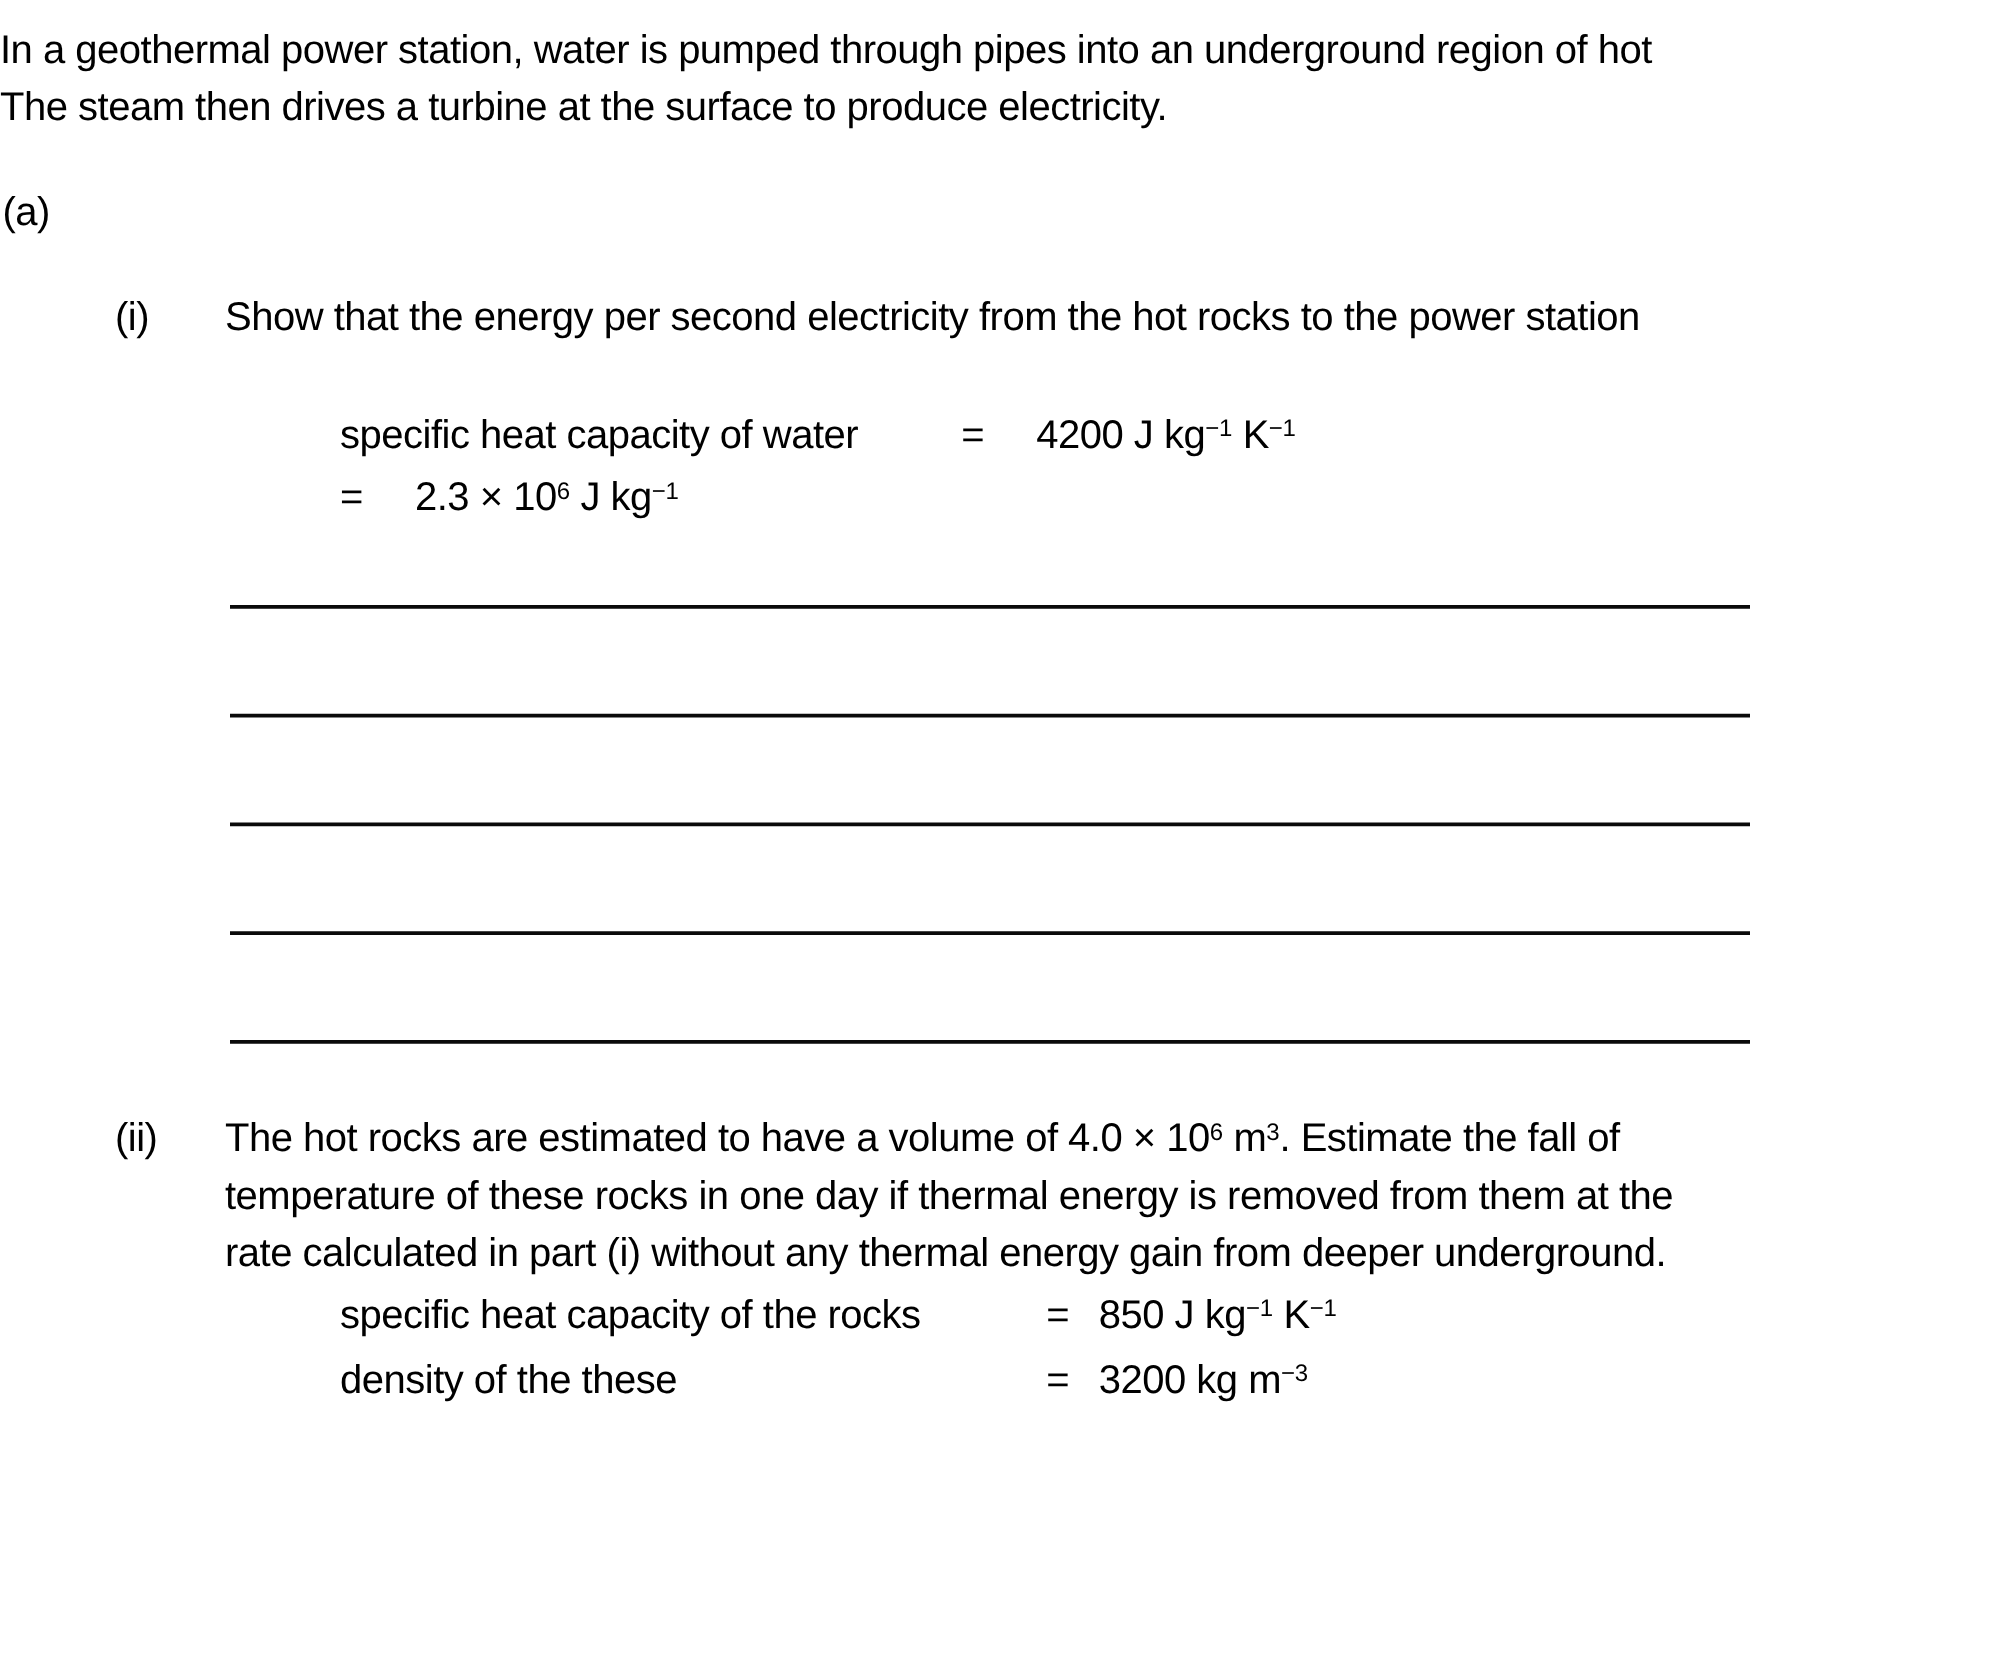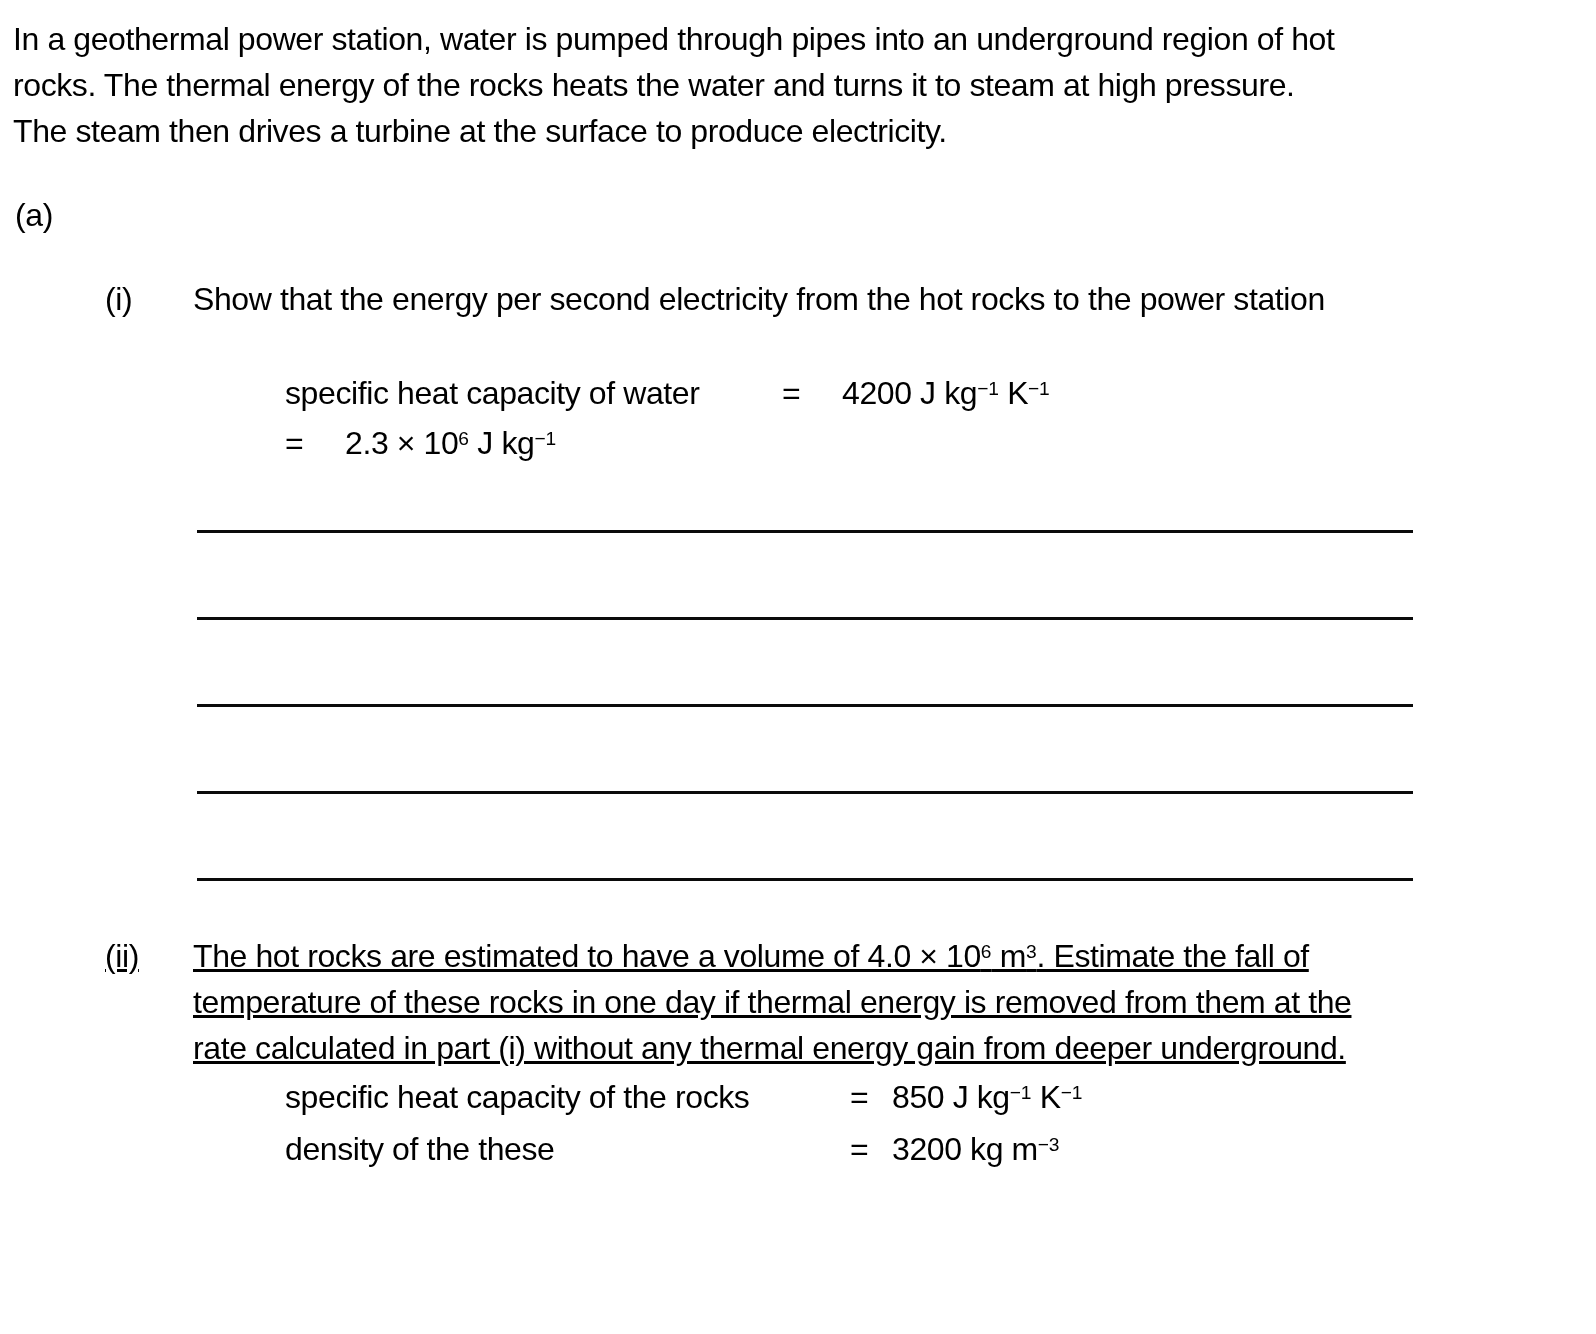--- a/index.html
+++ b/index.html
@@ -1,39 +1,39 @@
 <!DOCTYPE html>
 <html><head>
 <meta charset="utf-8">
 <style>
   html, body { margin: 0; padding: 0; background: #ffffff; }
   .page {
     position: relative;
     width: 1596px;
     height: 1334px;
     box-sizing: border-box;
-    padding: 16px 0 0 13px;
+    padding: 16px 0 0 0;
     background: #ffffff;
     color: #000000;
     font-family: "Liberation Sans", "DejaVu Sans", sans-serif;
     font-size: 32px;
     line-height: 46px;
     letter-spacing: -0.4px;
     overflow: hidden;
   }
   .text-line { white-space: nowrap; }
 
   .qrow { display: flex; align-items: flex-start; }
   .part-label { flex: 0 0 auto; }
   .label-a { width: 92px; padding-left: 2px; }
   .label-sub { margin-left: 92px; width: 88px; }
 
   .part-a  { margin-top: 38px; }
   .part-i  { margin-top: 38px; }
-  .part-ii { margin-top: 52px; text-decoration: underline; }
+  .part-ii { margin-top: 52px; }
 
   .data-block { margin-left: 272px; }
   .data-block-i  { margin-top: 46px; line-height: 50px; }
   .data-block-ii { line-height: 52px; }
   .data-row { display: flex; white-space: nowrap; gap: 12px; }
   .data-block-i  .data-label { width: 485px; flex: 0 0 auto; }
   .data-block-i  .data-eq    { width: 48px;  flex: 0 0 auto; }
   .data-block-ii .data-label { width: 553px; flex: 0 0 auto; }
   .data-block-ii .data-eq    { width: 30px;  flex: 0 0 auto; }
 
@@ -50,21 +50,20 @@
     letter-spacing: -0.2px;
   }
 </style>
 </head>
 <body>
 
 <div class="page">
 
   <div class="intro">
       <div class="text-line">In a geothermal power station, water is pumped through pipes into an underground region of hot</div>
-      <div class="text-line">rocks. The thermal energy of the rocks heats the water and turns it to steam at high pressure.</div>
       <div class="text-line">The steam then drives a turbine at the surface to produce electricity.</div>
     </div>
 
   <div class="qrow part-a">
     <div class="part-label label-a">(a)</div>
   </div>
 
   <div class="qrow part-i">
     <div class="part-label label-sub">(i)</div>
     <div class="part-content">

